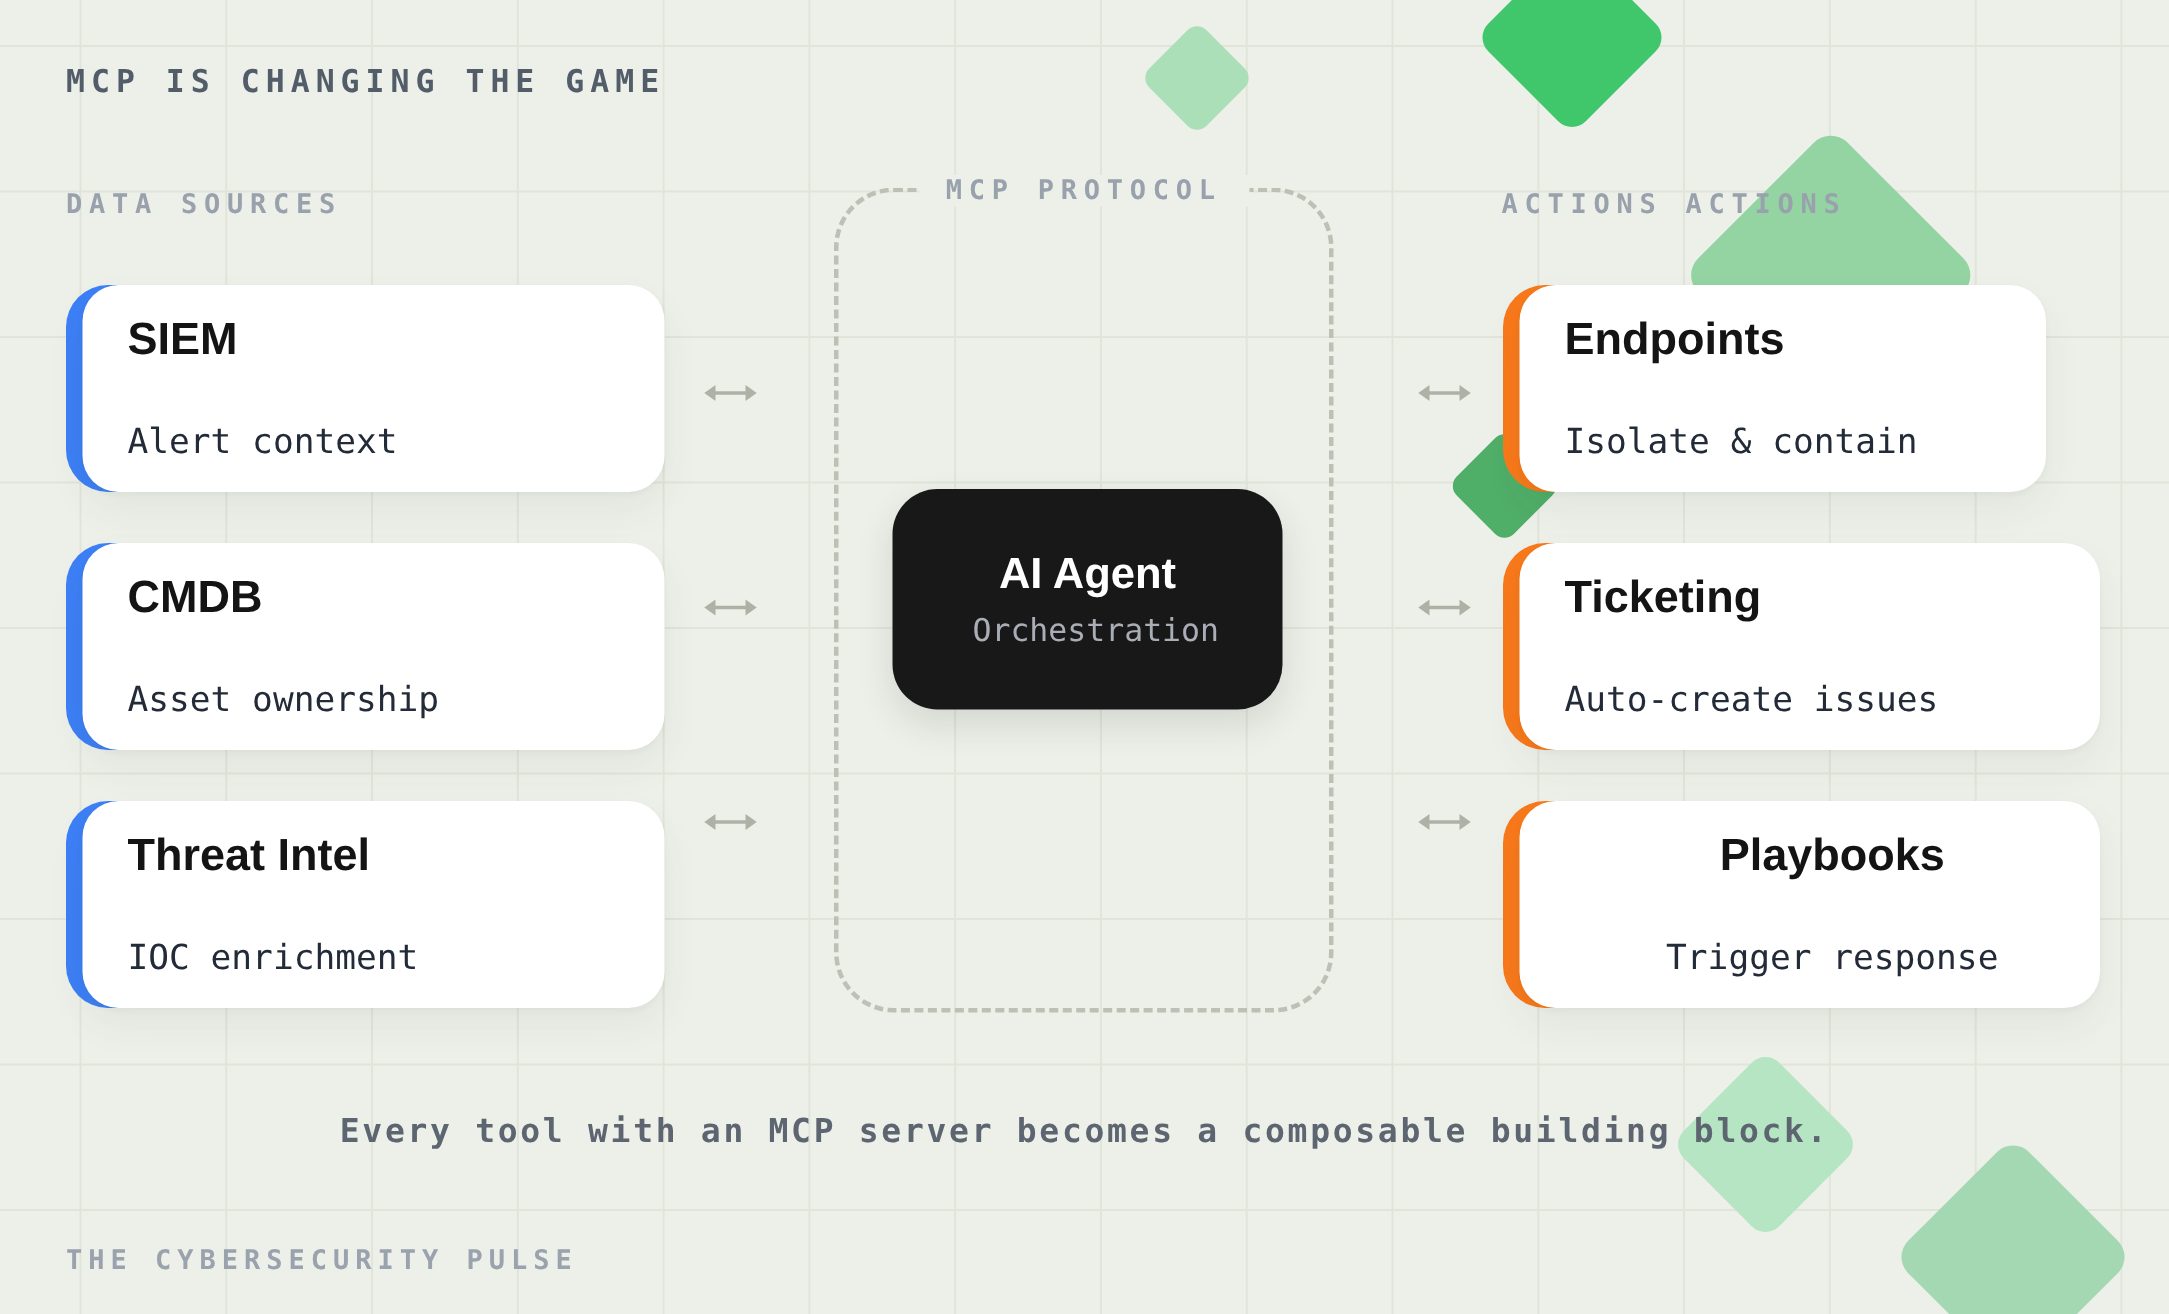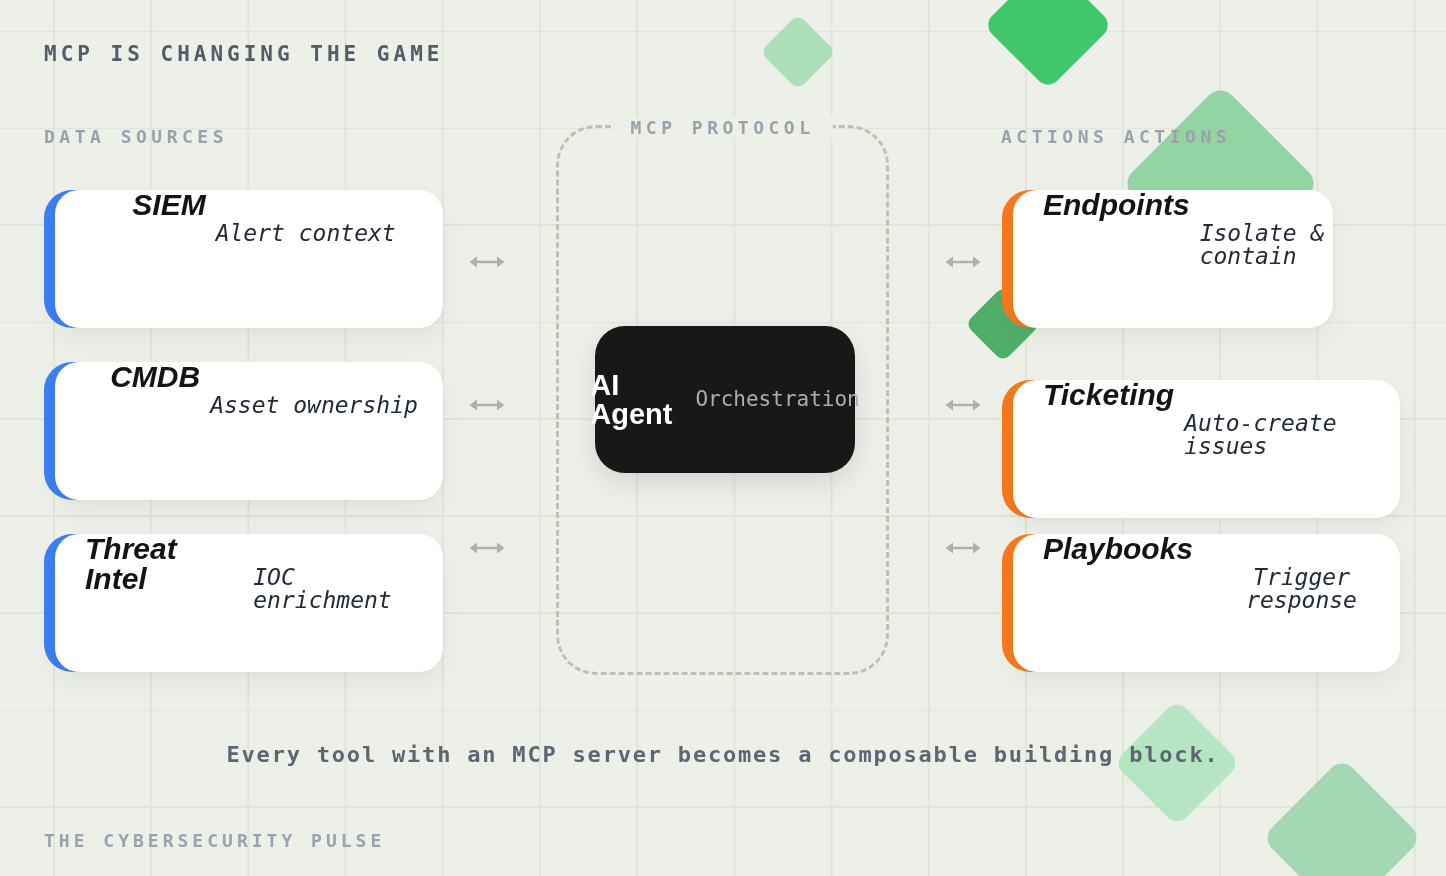--- a/index.html
+++ b/index.html
@@ -31,34 +31,34 @@
   .d5{left:1132px;top:718px;width:90px;height:90px;border-radius:13px;background:#B6E5C3;}
   .d6{left:1285px;top:781px;width:114px;height:114px;border-radius:15px;background:#A4D8B2;}
 
   .protocol-box{position:absolute;z-index:2;left:556px;top:125px;width:333px;height:550px;
     border:3px dashed #BCC1B5;border-radius:40px;box-sizing:border-box;}
   .protocol-label{position:absolute;left:50%;top:0;transform:translate(-50%,-54%);
     background:#EDF0E9;padding:0 18px;font-size:18px;font-weight:700;
     letter-spacing:4.5px;color:#99A1AD;white-space:nowrap;}
 
   .agent-box{position:absolute;z-index:4;left:595px;top:326px;width:260px;height:147px;
-    background:#181818;border-radius:30px;display:flex;flex-direction:row;
+    background:#181818;border-radius:30px;display:flex;flex-direction:column;
     align-items:center;justify-content:center;gap:12px;
     box-shadow:0 10px 24px rgba(30,40,30,.12);}
   .agent-title{font-size:29px;font-weight:700;color:#FFFFFF;line-height:1;}
   .agent-sub{font-size:21px;color:#A9AEB6;line-height:1;margin-left:11px;}
 
   .card{position:absolute;z-index:4;width:388px;height:138px;}
   .card .accent{position:absolute;left:-11px;top:0;width:64px;height:138px;border-radius:28px;}
   .accent-blue{background:#3D7FF6;}
   .accent-orange{background:#F8791B;}
   .card .face{position:absolute;left:0;top:0;right:0;bottom:0;background:#FFFFFF;
-    border-radius:24px;box-sizing:border-box;display:flex;flex-direction:row;
+    border-radius:24px;box-sizing:border-box;display:flex;flex-direction:column;
     justify-content:center;gap:10px;padding-left:30px;
-    box-shadow:0 12px 26px rgba(40,60,40,.06),0 2px 4px rgba(0,0,0,.03);font-style:italic;}
+    box-shadow:0 12px 26px rgba(40,60,40,.06),0 2px 4px rgba(0,0,0,.03);}
   .card-title{font-size:30px;font-weight:700;color:#141414;line-height:1;}
   .card-sub{font-size:23px;color:#232B39;line-height:1;margin-top:32px;}
 
   .arrow{position:absolute;z-index:3;width:40px;height:16px;}
 
   .tagline{position:absolute;z-index:3;left:0;right:0;top:742px;text-align:center;
     font-size:22px;font-weight:600;letter-spacing:1.8px;color:#5D6570;white-space:nowrap;}
   .brand{position:absolute;z-index:3;left:44px;top:830px;font-size:18px;font-weight:600;
     letter-spacing:4px;color:#9AA2AE;white-space:nowrap;}
 </style>
@@ -102,28 +102,28 @@
     </div>
   </div>
   <div class="card" style="left:55px;top:534px;">
     <div class="accent accent-blue"></div>
     <div class="face">
       <div class="card-title sans">Threat Intel</div>
       <div class="card-sub mono">IOC enrichment</div>
     </div>
   </div>
 
-  <div class="card" style="left:1013px;top:190px;width:320px;">
+  <div class="card" style="left:1013px;top:190px;width:351px;">
     <div class="accent accent-orange"></div>
     <div class="face">
       <div class="card-title sans">Endpoints</div>
       <div class="card-sub mono">Isolate &amp; contain</div>
     </div>
   </div>
-  <div class="card" style="left:1013px;top:380px;width:387px;border-radius:29px;">
+  <div class="card" style="left:1013px;top:362px;width:387px;border-radius:29px;">
     <div class="accent accent-orange"></div>
     <div class="face">
       <div class="card-title sans">Ticketing</div>
       <div class="card-sub mono">Auto-create issues</div>
     </div>
   </div>
   <div class="card" style="left:1013px;top:534px;width:387px;text-align:center;">
     <div class="accent accent-orange"></div>
     <div class="face">
       <div class="card-title sans">Playbooks</div>

